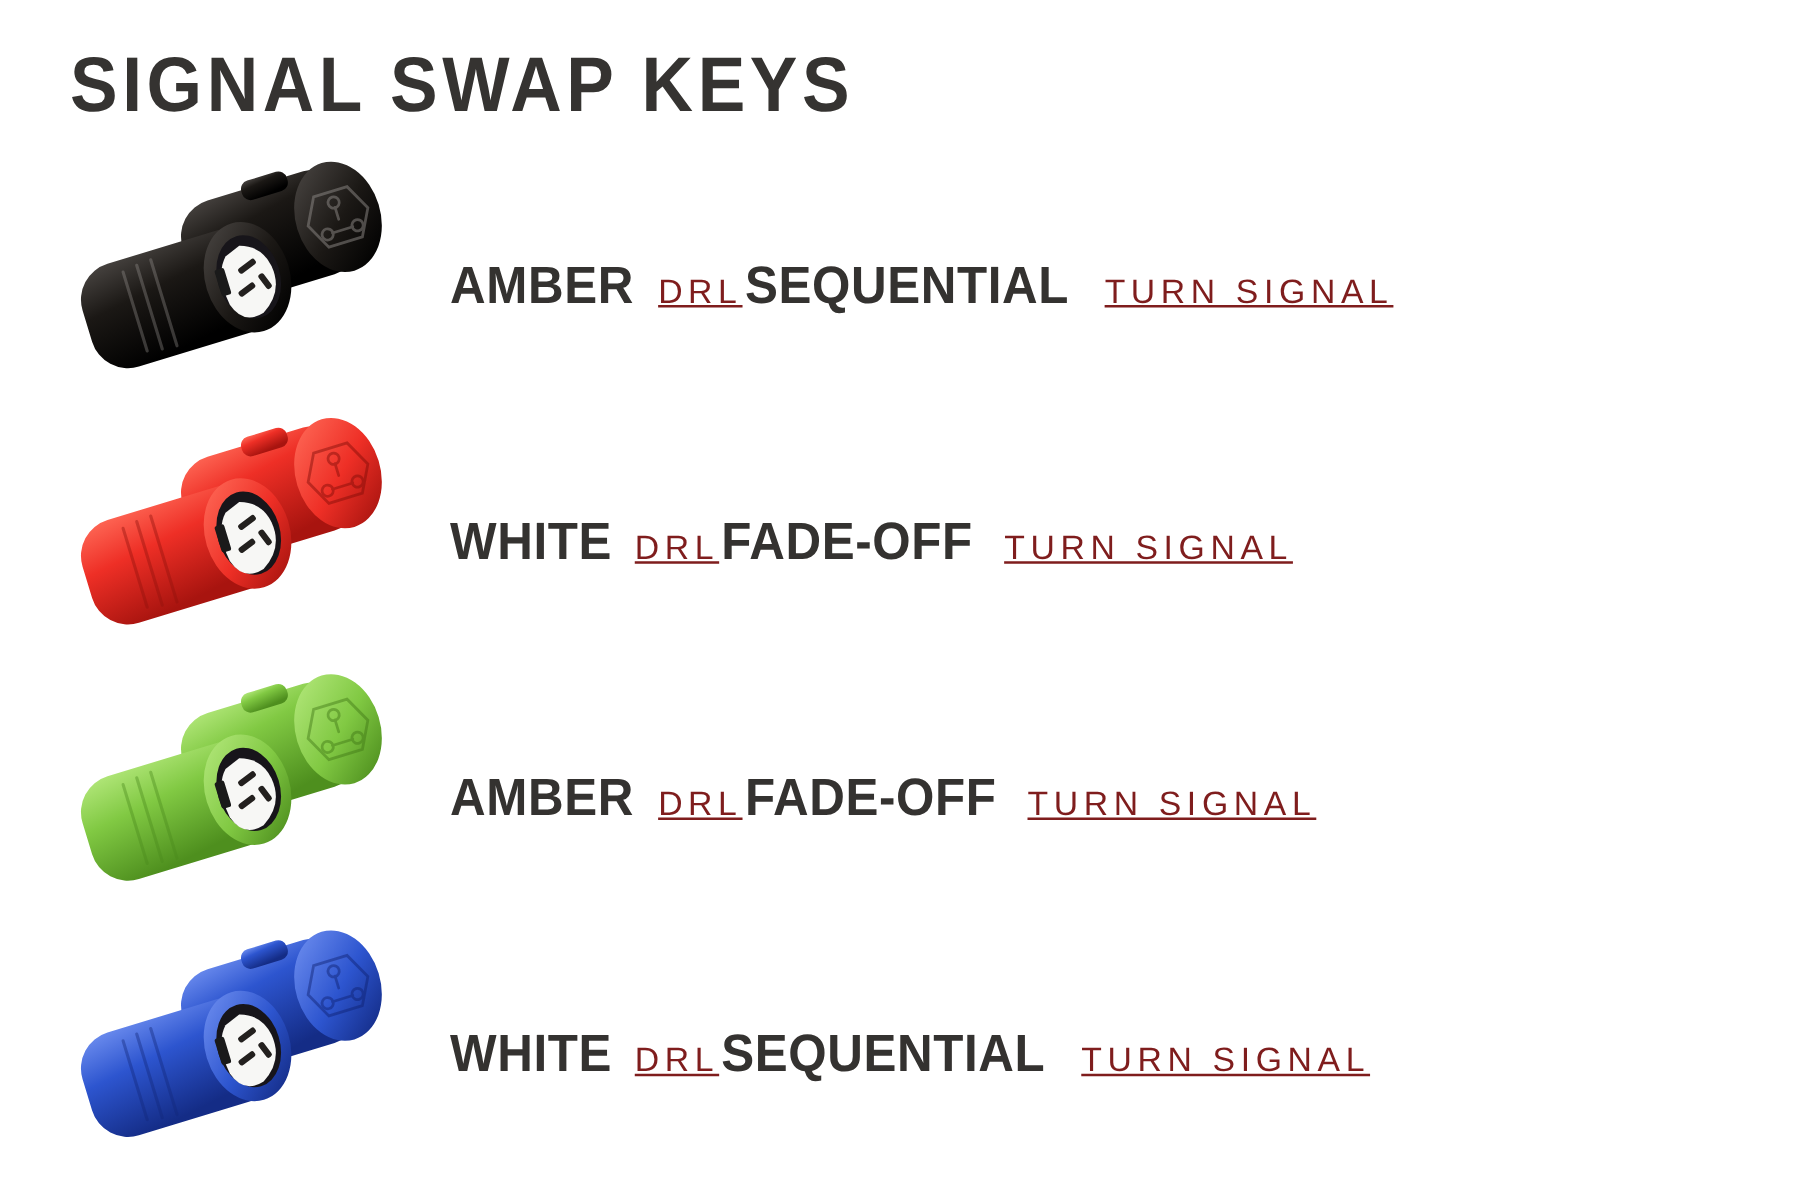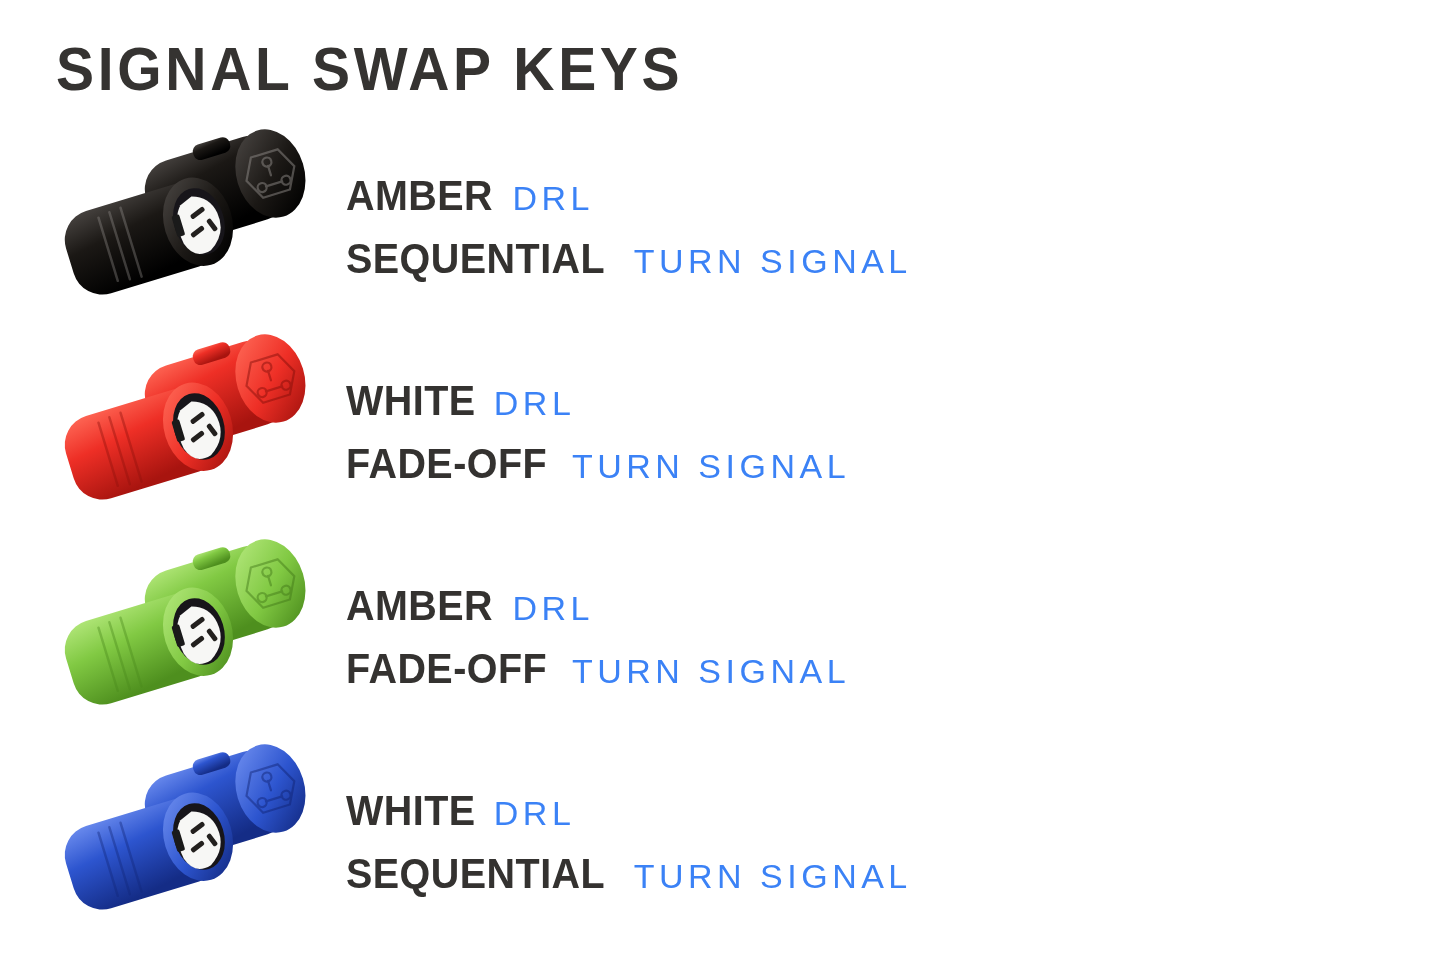--- a/index.html
+++ b/index.html
@@ -51,49 +51,50 @@
   .connector-figure {
     position:relative;
     width:280px; height:200px;
     margin-left:52px;
     flex:0 0 280px;
   }
   .connector-svg { display:block; width:280px; height:200px; }
 
   
   .labels {
-    margin-left:14px;
+    margin-left:28px;
     display:flex;
-    flex-direction:column;
+    flex-direction:row;
     justify-content:center;
-    gap:18px;
+    gap:2px;
   }
   .label-line {
     display:flex;
     align-items:baseline;
     white-space:nowrap;
   }
   .kw {
     font-family:"Liberation Sans", sans-serif;
     font-weight:bold;
     font-size:42px;
     letter-spacing:0.5px;
     color:#343230;
     transform:scaleX(0.94);
     transform-origin:left center;
     line-height:1.06;
   }
   .sub {
     font-family:"Liberation Sans", sans-serif;
     font-weight:normal;
-    font-size:34px;
+    font-size:27px;
     letter-spacing:4.5px;
-    color:#3b82f6;
+    color:#7f1d1d;
     margin-left:10px;
     line-height:1.06;
+    text-decoration:underline;
   }
   .line-2 .sub { margin-left:12px; }
 </style>
 </head>
 <body>
 
 <div id="page">
 
   <div id="page-title">SIGNAL SWAP KEYS</div>
 

